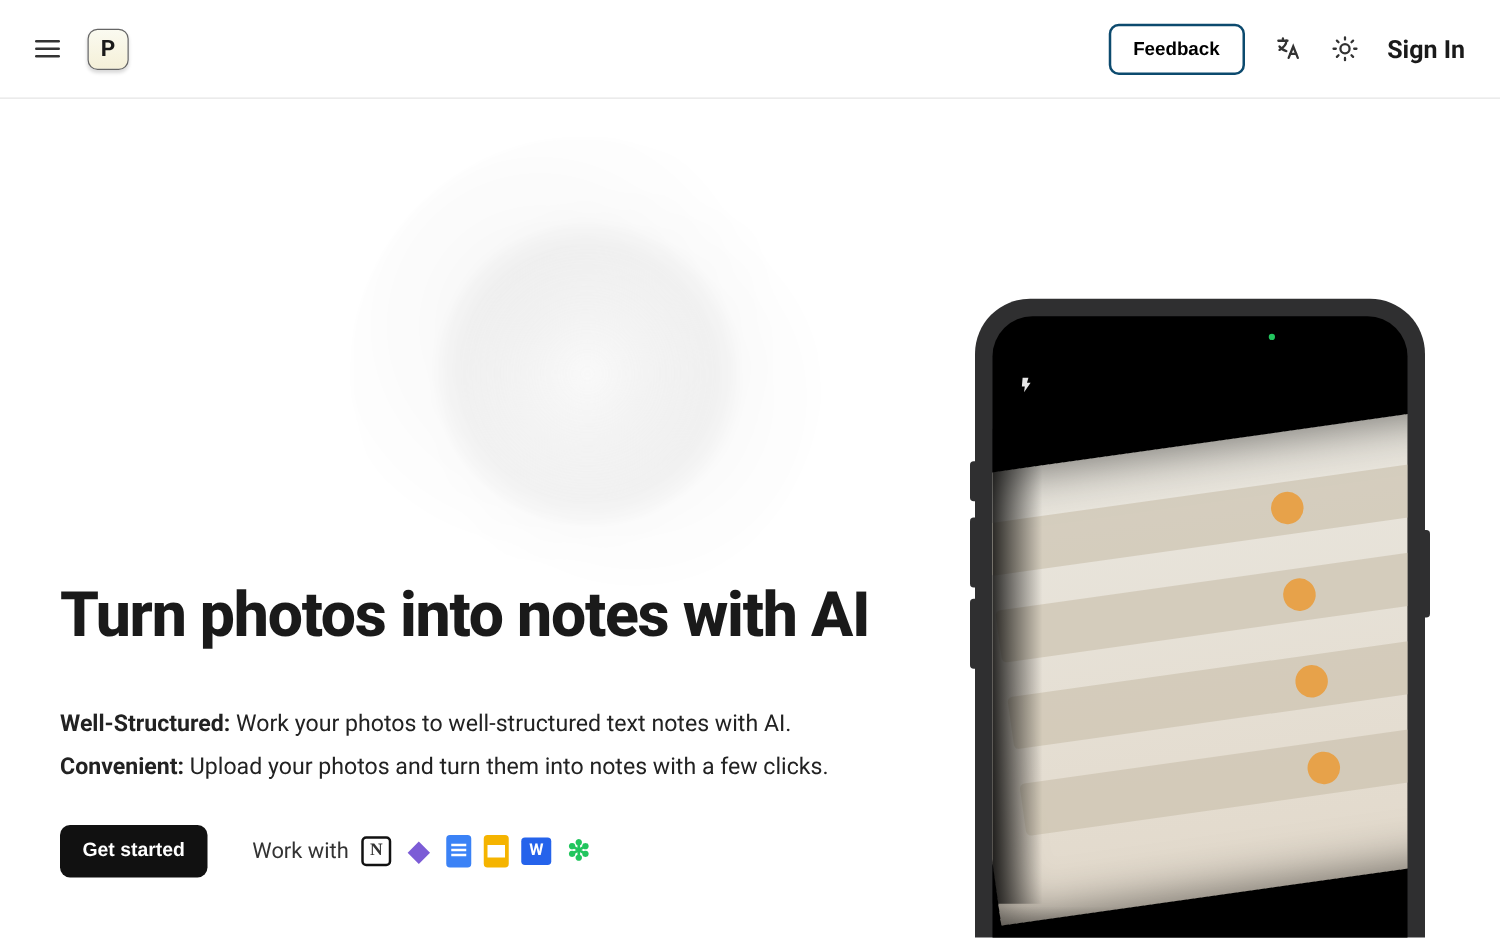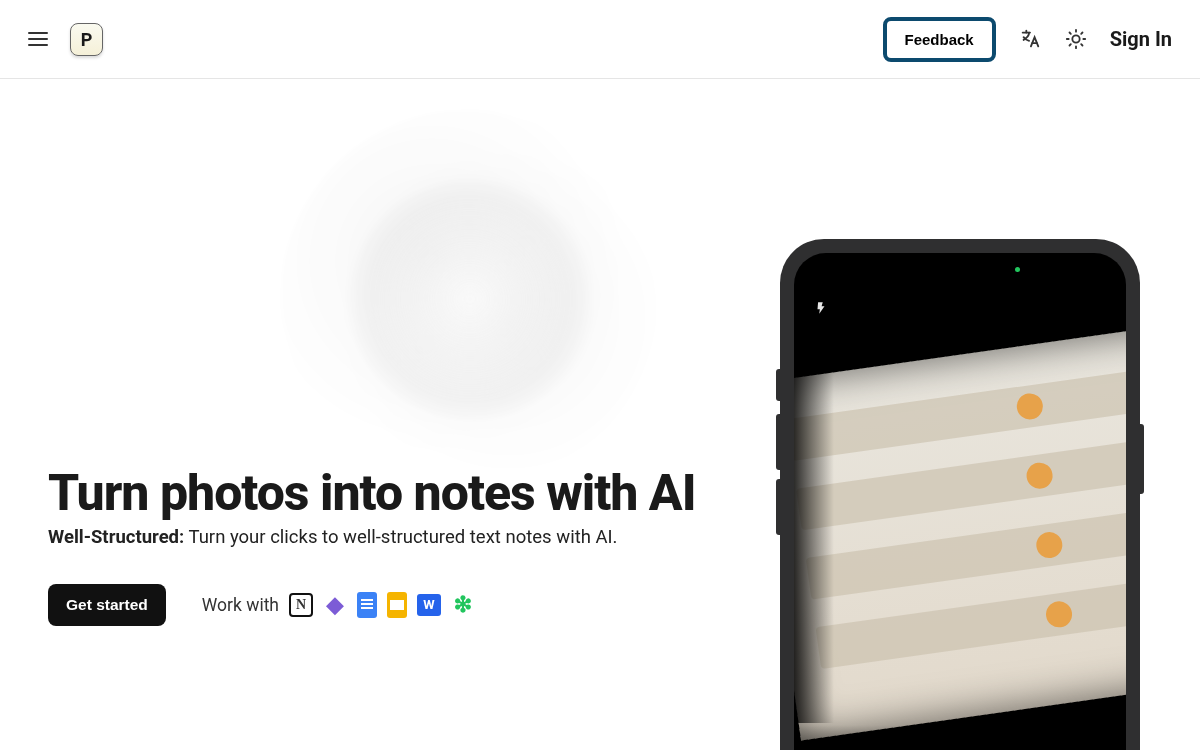--- a/index.html
+++ b/index.html
@@ -38,21 +38,21 @@
     border: 1.5px solid #666;
     border-radius: 8px;
     display: flex; align-items: center; justify-content: center;
     font-weight: 700; font-size: 18px;
     background: linear-gradient(#fafaf0, #f5f0d8);
     box-shadow: 0 2px 3px rgba(0,0,0,0.15);
   }
 
   .header-right { display: flex; align-items: center; gap: 22px; }
   .feedback-btn {
-    border: 4px solid #0c4a6e;
+    border: 2px solid #0c4a6e;
     background: #fff;
     border-radius: 8px;
     padding: 10px 18px;
     font-size: 15px;
     font-weight: 600;
     cursor: pointer;
   }
   .icon-btn {
     width: 24px; height: 24px;
     display: flex; align-items: center; justify-content: center;
@@ -93,20 +93,21 @@
   .hero-left {
     position: absolute;
     left: 48px;
     top: 385px;
     width: 660px;
   }
   .hero-title {
     font-size: 50px;
     font-weight: 800;
     letter-spacing: -1px;
+    margin-bottom: 42px;
   }
   .feature-lines { font-size: 18.5px; line-height: 1.72; color: #222; }
   .feature-lines p { margin: 0 0 2px 0; }
   .feature-lines b { font-weight: 700; }
 
   .cta-row {
     margin-top: 30px;
     display: flex;
     align-items: center;
     gap: 36px;
@@ -250,21 +251,22 @@
   </div>
 </div>
 
 <div class="hero">
   <div class="hero-bg-swirl"></div>
 
   <div class="hero-left">
     <h1 class="hero-title">Turn photos into notes with AI</h1>
 
     <div class="feature-lines">
-      <p><b>Well-Structured:</b><span> Turn your clicks to well-structured text notes with AI.</span></p>
+      <p><b>Well-Structured:</b><span> Work your photos to well-structured text notes with AI.</span></p>
+      <p><b>Convenient:</b><span> Upload your photos and turn them into notes with a few clicks.</span></p>
     </div>
 
     <div class="cta-row">
       <button class="get-started">Get started</button>
       <div class="work-with">
         <span>Work with</span>
         <div class="app-icons">
           <div class="app-icon icon-notion">
               <span>N</span>
             </div>

